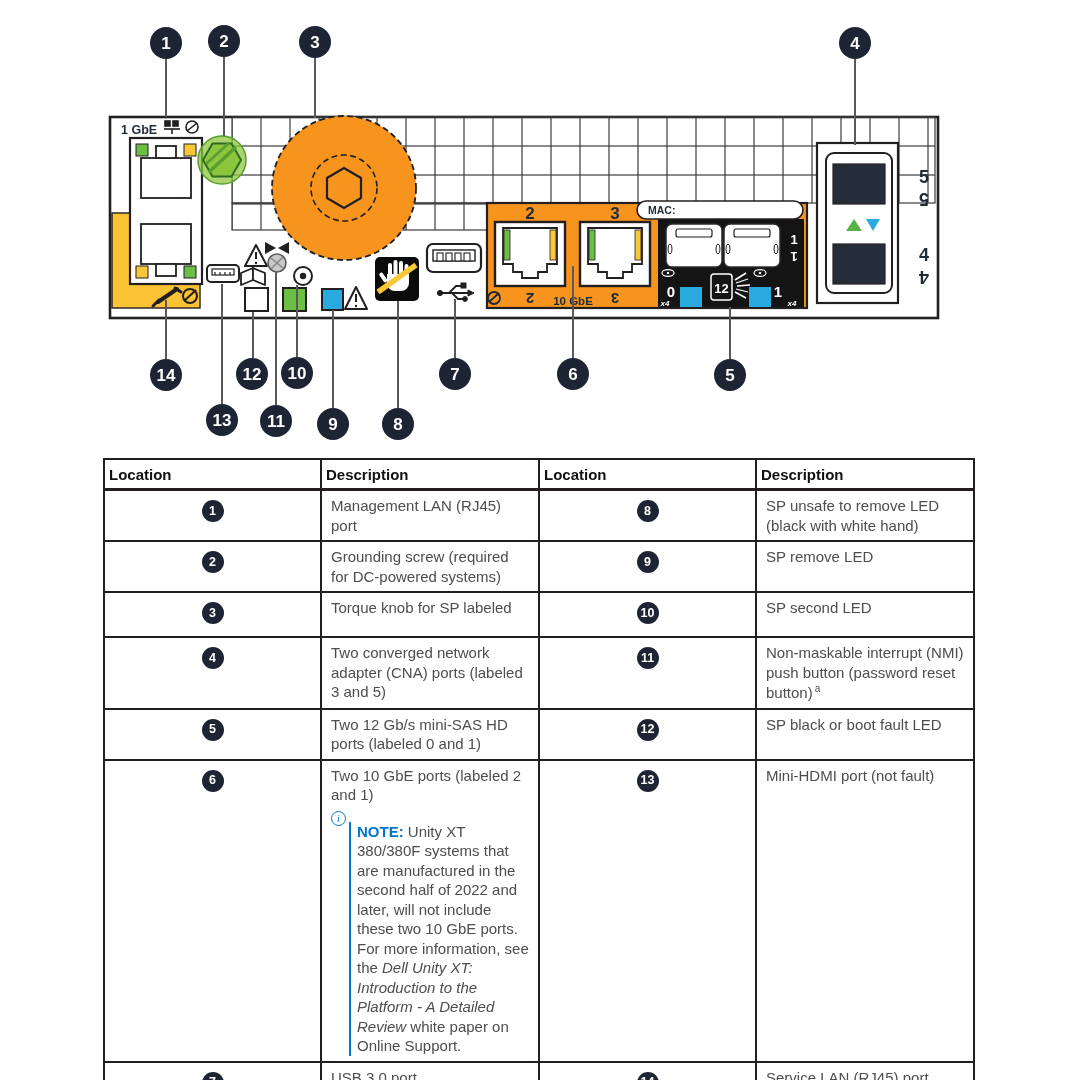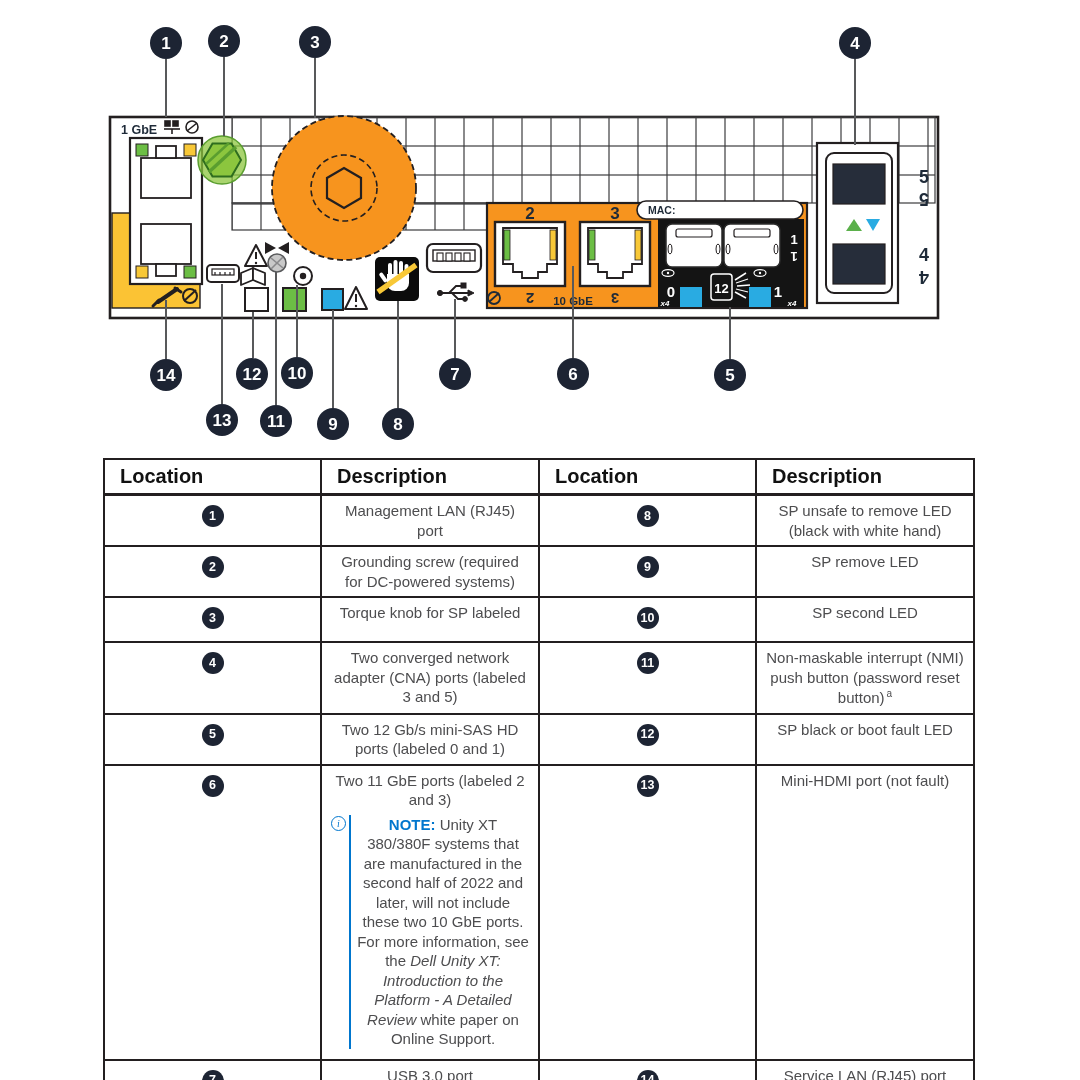--- a/index.html
+++ b/index.html
@@ -5,34 +5,34 @@
   html,body{margin:0;padding:0;background:#ffffff;}
   .page{position:relative;width:1080px;height:1080px;background:#fff;font-family:"Liberation Sans",sans-serif;overflow:hidden;}
   svg text{font-family:"Liberation Sans",sans-serif;}
 
   
   .callout{position:absolute;width:32px;height:32px;border-radius:50%;background:#1D2433;color:#fff;
     font-weight:bold;font-size:17px;display:flex;align-items:center;justify-content:center;line-height:1;}
 
   
   table.desc-table{position:absolute;left:103px;top:458px;width:870px;border-collapse:collapse;table-layout:fixed;}
-  .desc-table th,.desc-table td{border:2px solid #231F20;text-align:center;}
-  .desc-table th{font-size:20px;font-weight:bold;color:#111;text-align:left;padding:5px 15px;height:18px;border-bottom:3px solid #231F20;}
+  .desc-table th,.desc-table td{border:2px solid #231F20;}
+  .desc-table th{font-size:15px;font-weight:bold;color:#111;text-align:left;padding:5px 4px;height:18px;border-bottom:3px solid #231F20;}
   td.loc{text-align:center;vertical-align:top;padding-top:9px;}
   td.desc{font-size:15px;color:#4D4D4F;padding:5px 9px 5px 9px;vertical-align:top;line-height:1.3;}
   .badge{display:inline-flex;width:22px;height:22px;border-radius:50%;background:#1D2433;color:#fff;
     font-size:12.5px;font-weight:bold;align-items:center;justify-content:center;line-height:1;}
   tr.h48{height:48px;} tr.h45{height:45px;} tr.h60{height:60px;} tr.h47{height:47px;} tr.h295{height:295px;} tr.h35{height:35px;}
   sup.fn{font-size:10px;margin-left:2px;}
 
   
   .note{display:flex;margin-top:5px;}
   .note-icon{flex:none;width:13px;height:13px;border:1.5px solid #0076CE;border-radius:50%;color:#0076CE;
     font-size:10px;font-style:italic;font-family:"Liberation Serif",serif;display:inline-flex;align-items:center;justify-content:center;margin-right:3px;margin-top:1px;}
-  .note-body{border-left:2.5px solid #0076CE;padding-left:6px;color:#4D4D4F;}
+  .note-body{border-left:2.5px solid #0076CE;padding-left:6px;color:#4D4D4F;margin-top:12px;}
   .note-label{color:#0076CE;font-weight:bold;}
 </style>
 </head>
 <body>
 
 <div class="page">
 
   <svg width="1080" height="455" viewBox="0 0 1080 455" style="position:absolute;left:0;top:0;">
     <defs>
       <pattern id="grille" width="29" height="29" patternUnits="userSpaceOnUse" x="232" y="117">
@@ -350,21 +350,21 @@
       </tr>
       <tr class="h47">
         <td class="loc"><span class="badge">5</span></td>
         <td class="desc">Two 12 Gb/s mini-SAS HD ports (labeled 0 and 1)</td>
         <td class="loc"><span class="badge">12</span></td>
         <td class="desc">SP black or boot fault LED</td>
       </tr>
       <tr class="h295">
         <td class="loc"><span class="badge">6</span></td>
         <td class="desc">
-          <span>Two 11 GbE ports (labeled 2 and 3)</span>
+          <span>Two 10 GbE ports (labeled 2 and 1)</span>
           <div class="note">
             <span class="note-icon">i</span>
             <div class="note-body">
               <span class="note-label">NOTE:</span>
               <span>Unity XT 380/380F systems that are manufactured in the second half of 2022 and later, will not include these two 10 GbE ports. For more information, see the </span><i>Dell Unity XT: Introduction to the Platform - A Detailed Review</i><span> white paper on Online Support.</span>
             </div>
           </div>
         </td>
         <td class="loc"><span class="badge">13</span></td>
         <td class="desc">Mini-HDMI port (not fault)</td>

